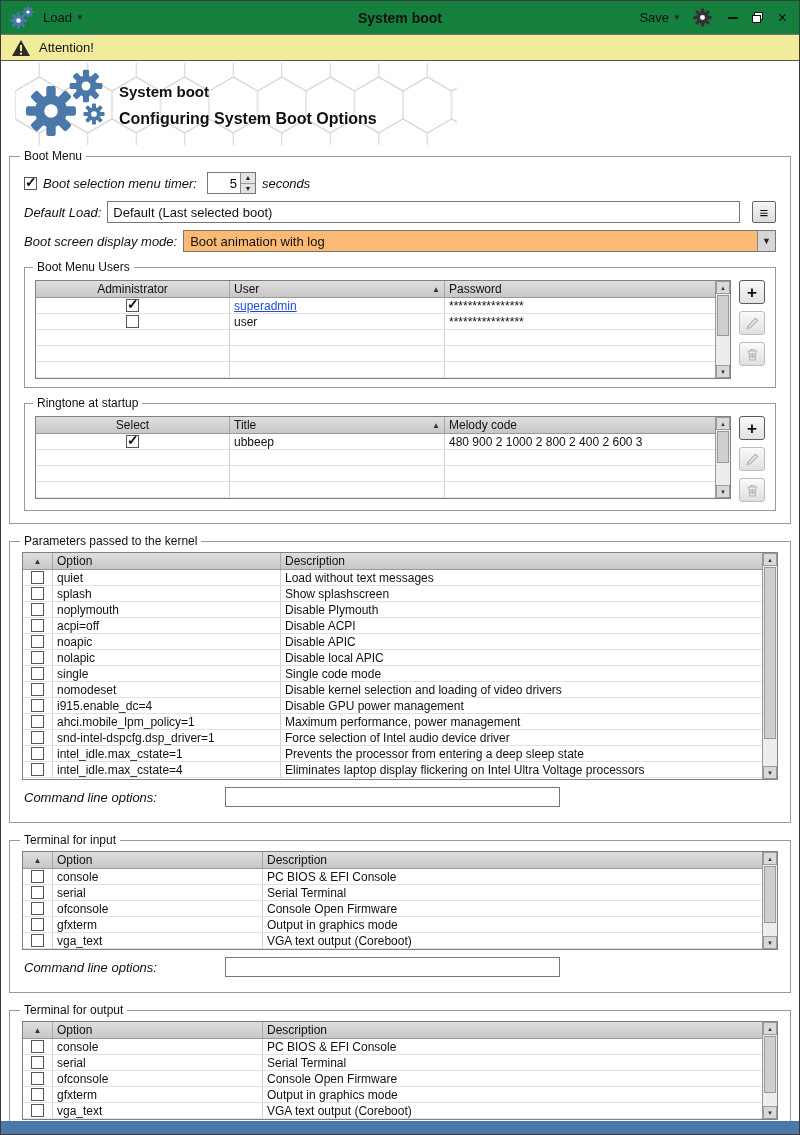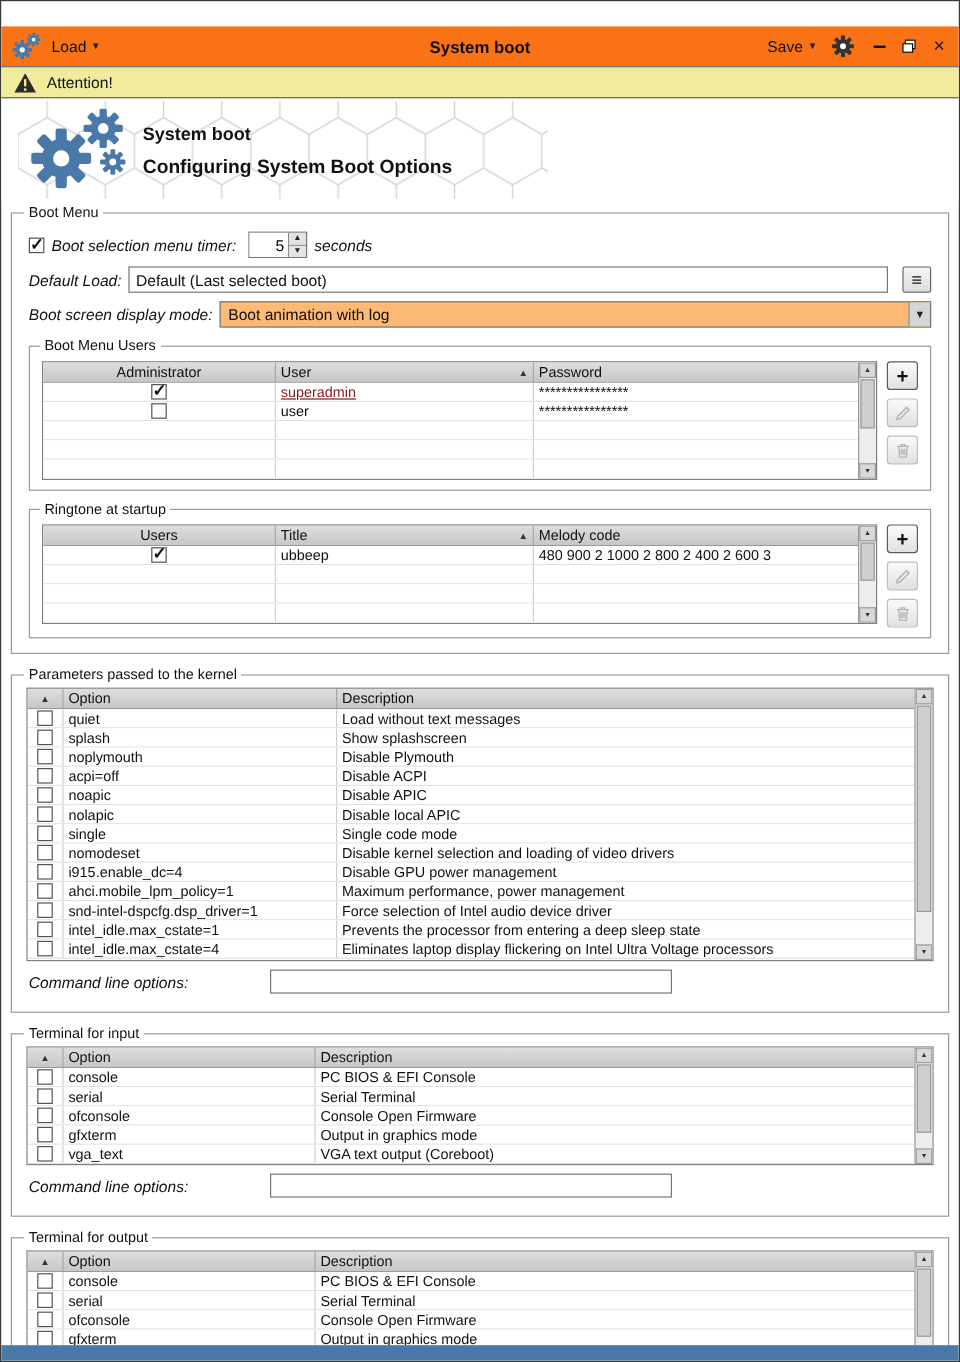--- a/index.html
+++ b/index.html
@@ -1,21 +1,21 @@
 <!DOCTYPE html>
 <html><head>
 <meta charset="utf-8">
 <style>
   *{margin:0;padding:0;box-sizing:border-box;}
   body{margin:0;background:#fff;font-family:"Liberation Sans",sans-serif;color:#111;}
   .window{width:800px;height:1135px;border:1px solid #3a3a3a;background:#fff;display:flex;flex-direction:column;overflow:hidden;}
   .window-body{flex:1;display:flex;flex-direction:column;overflow:hidden;}
 
   
-  .titlebar{height:34px;flex:0 0 34px;display:flex;align-items:center;padding:0 8px;border-bottom:1px solid #777;position:relative;gap:8px;background:#f97316;margin-top:21px;}
+  .titlebar{height:34px;flex:0 0 34px;display:flex;align-items:center;padding:0 8px;border-bottom:1px solid #777;position:relative;gap:8px;background:#15803d;}
   .tb-title{position:absolute;left:0;right:0;text-align:center;font-weight:bold;font-size:14px;pointer-events:none;}
   .tb-left,.tb-right{display:flex;align-items:center;gap:8px;z-index:1;}
   .tb-right{margin-left:auto;}
   .tb-menu{display:inline-flex;align-items:center;gap:4px;font-size:13px;cursor:default;}
   .caret{font-size:8px;color:#222;}
   .winbtn{width:17px;height:17px;display:inline-flex;align-items:center;justify-content:center;font-size:15px;line-height:1;cursor:default;}
   .minbar{width:10px;height:2px;background:#111;display:inline-block;}
 
   
   .banner{height:26px;flex:0 0 26px;background:#f1eb9c;border-bottom:1px solid #555;display:flex;align-items:center;gap:8px;padding:0 10px;font-size:13px;}
@@ -67,21 +67,21 @@
   .thead{display:flex;background:linear-gradient(#dedede,#c7c7c7);border-bottom:1px solid #999;font-size:12px;height:17px;flex:0 0 17px;}
   .th{padding:0 4px;border-right:1px solid #a8a8a8;display:flex;align-items:center;overflow:hidden;white-space:nowrap;}
   .th:last-child{border-right:none;}
   .th .sort{font-size:8px;color:#333;margin-left:auto;}
   .th.centered{justify-content:center;}
   .tbody{flex:1;overflow:hidden;display:flex;flex-direction:column;}
   .trow{display:flex;height:16px;flex:0 0 16px;border-bottom:1px solid #e2e2e2;font-size:12px;background:#fff;}
   .tc{padding:0 4px;border-right:1px solid #d0d0d0;display:flex;align-items:center;overflow:hidden;white-space:nowrap;}
   .tc:last-child{border-right:none;}
   .tc.centered{justify-content:center;}
-  .link{color:#7f1d1d;text-decoration:underline;cursor:pointer;}
+  .link{color:#1d4ed8;text-decoration:underline;cursor:pointer;}
 
   
   .u1{width:194px;flex:0 0 194px;}
   .u2{width:215px;flex:0 0 215px;}
   .u3{flex:1;}
   .c0{width:30px;flex:0 0 30px;justify-content:center;}
   .kernel .c1{width:228px;flex:0 0 228px;}
   .term .c1{width:210px;flex:0 0 210px;}
   .c2{flex:1;}
 
@@ -316,21 +316,21 @@
         </div>
       </fieldset>
 
       <fieldset class="inner">
         <legend>Ringtone at startup</legend>
         <div class="tbl-wrap">
           <div class="tbl ringtone">
             <div class="tbl-main">
               <div class="thead">
                 <div class="th u1 centered">
-                    <span>Users</span>
+                    <span>Select</span>
                   </div>
                 <div class="th u2">
                     <span>Title</span>
                     <span class="sort">▲</span>
                   </div>
                 <div class="th u3">
                     <span>Melody code</span>
                   </div>
               </div>
               <div class="tbody">

